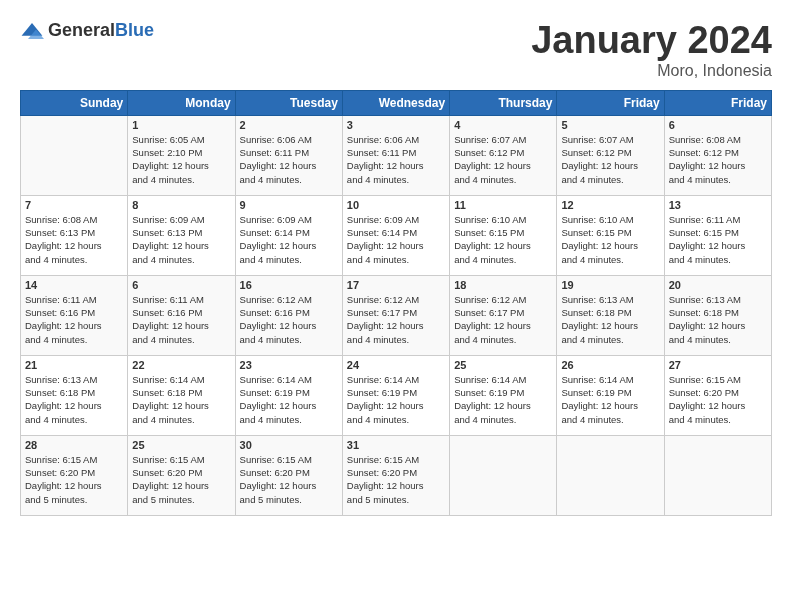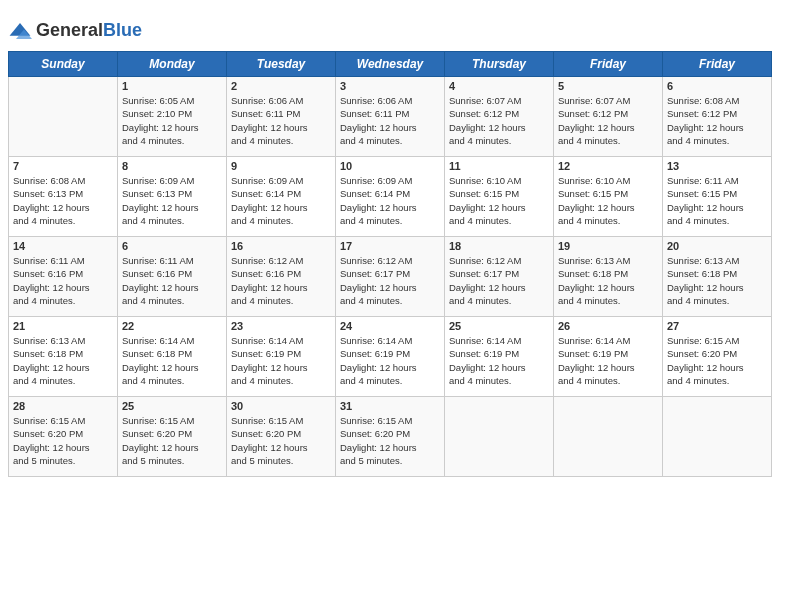--- a/index.html
+++ b/index.html
@@ -5,21 +5,21 @@
     * { margin: 0; padding: 0; box-sizing: border-box; }
     body {
       font-family: Arial, sans-serif;
       background: #fff;
       width: 792px;
       height: 612px;
       overflow: hidden;
     }
     .page {
       width: 792px;
-      padding: 20px 20px 10px 8px;
+      padding: 20px 20px 10px 20px;
     }
     .header-row {
       display: flex;
       justify-content: space-between;
       align-items: flex-start;
       margin-bottom: 10px;
     }
     .logo {
       display: flex;
       align-items: center;
@@ -46,23 +46,22 @@
       width: 100%;
       border-collapse: collapse;
       table-layout: fixed;
     }
     thead tr th {
       background: #2a6cb5;
       color: #fff;
       font-size: 12px;
       font-weight: bold;
       padding: 5px 4px;
-      text-align: center;
+      text-align: right;
       border: 1px solid #1a5a9a;
-      font-style: italic;
     }
     tbody tr td {
       border: 1px solid #ccc;
       vertical-align: top;
       padding: 3px 4px;
       font-size: 9.5px;
       color: #333;
       height: 80px;
     }
     tbody tr:nth-child(odd) td {
@@ -87,20 +86,24 @@
 <div class="page">
   <div class="header-row">
     <div class="logo">
       <svg class="logo-icon" viewBox="0 0 30 24" xmlns="http://www.w3.org/2000/svg">
         <polygon points="15,2 28,18 2,18" fill="#2a6cb5"></polygon>
         <polygon points="20,10 30,22 10,22" fill="#4a90d9" opacity="0.7"></polygon>
       </svg>
       <div>
         <span style="font-size:18px;font-weight:bold;color:#333;">General</span><span style="font-size:18px;font-weight:bold;color:#2a6cb5;">Blue</span>
       </div>
+    </div>
+    <div class="title-block">
+      <div class="month-title">January 2024</div>
+      <div class="location">Moro, Indonesia</div>
     </div>
   </div>
 
   <table>
     <thead>
       <tr>
         <th>Sunday</th>
         <th>Monday</th>
         <th>Tuesday</th>
         <th>Wednesday</th>

